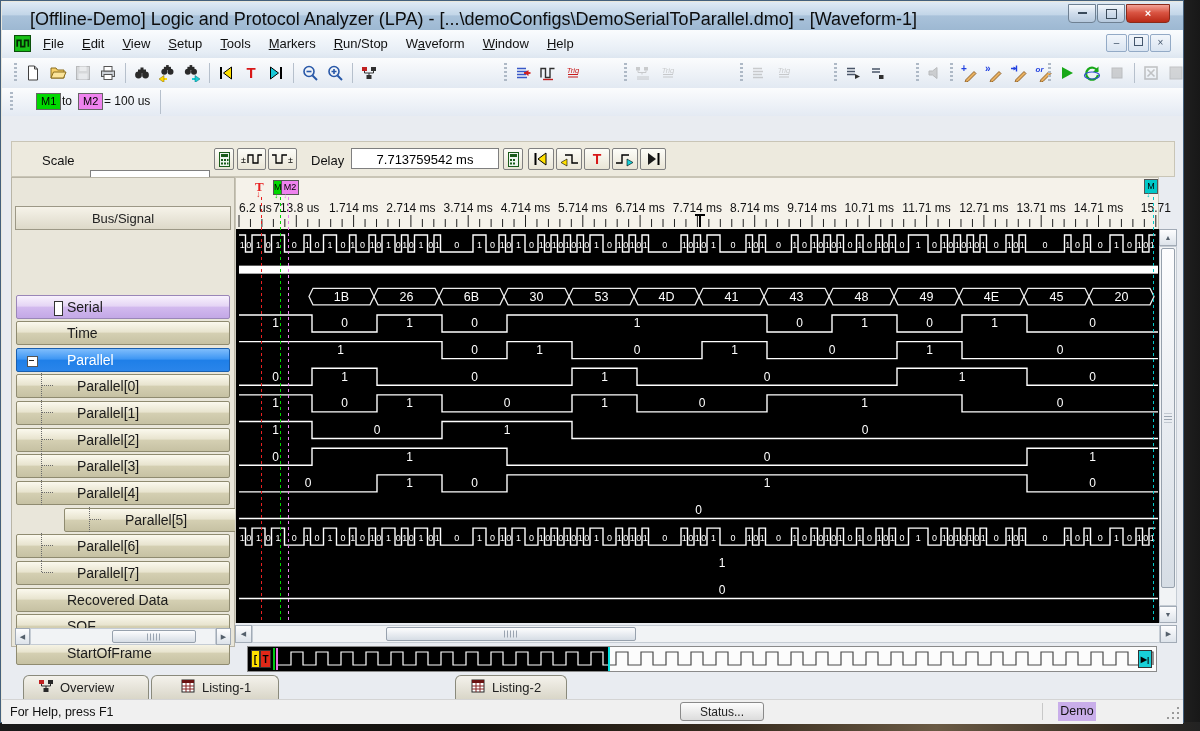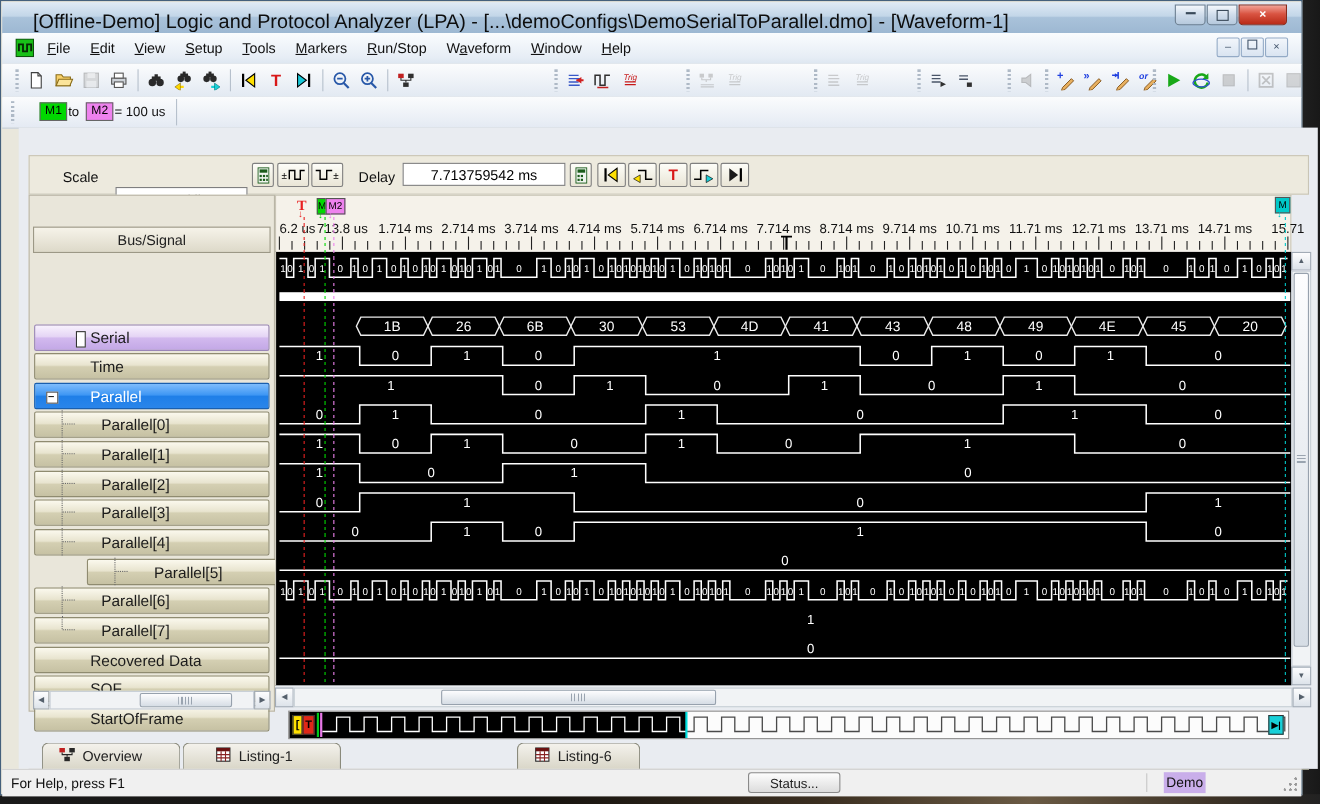--- a/index.html
+++ b/index.html
@@ -38,21 +38,21 @@
   .grip{width:3px;height:20px;margin-right:4px;
     background:repeating-linear-gradient(#aeb9c6 0 2px,transparent 2px 4px);}
   .tbbtn{width:23px;height:23px;border:none;background:transparent;padding:2px;margin:0 1px;}
   .tbbtn svg{width:18px;height:18px;display:block;}
   .tbbtn.dim{filter:grayscale(1) opacity(.5);}
   .tbsep{width:1px;height:20px;background:#b6c0cc;margin:0 4px;}
   .chip{position:absolute;top:5px;height:15px;padding:0 4px;font-size:11px;line-height:15px;
     border:1px solid #666;color:#000;}
   .mtext{position:absolute;top:6px;font-size:12px;color:#111;}
   
-  #client{position:absolute;left:16px;top:115px;width:1181px;height:583px;background:#e9ecf1;}
+  #client{position:absolute;left:1px;top:115px;width:1181px;height:583px;background:#e9ecf1;}
   #scalebar{position:absolute;left:9px;top:25px;width:1164px;height:36px;background:#edeade;
     border:1px solid #c9c5b6;box-sizing:border-box;}
   .sdlabel{position:absolute;top:11px;font-size:13px;color:#111;}
   .valbox{position:absolute;top:6px;height:21px;background:#fff;border:1px solid #7f7f7f;
     font-size:13px;text-align:center;line-height:21px;color:#000;box-sizing:border-box;}
   .sdbtn{position:absolute;top:6px;height:22px;border:1px solid #808080;border-radius:2px;
     background:linear-gradient(#fdfdf8,#e9e5d6);padding:1px;box-sizing:border-box;}
   .sdbtn svg{display:block;margin:auto;}
   
   #panel{position:absolute;left:9px;top:61px;width:224px;height:470px;background:#e9e6da;
@@ -1010,35 +1010,35 @@
       <div id="tabsrow">
           <div class="tab" style="left: 12px; width: 126px;">
             <span><svg width="16" height="16" viewBox="0 0 16 16">
                 <rect x="1" y="2" width="5" height="4" fill="#c02020"></rect>
                 <rect x="10" y="2" width="5" height="4" fill="#282828"></rect>
                 <rect x="5.5" y="10" width="5" height="4" fill="#282828"></rect>
                 <path d="M3.5 6v2h9V6M8 8v2" stroke="#282828" fill="none"></path>
               </svg></span>
             <span>Overview</span>
           </div>
-          <div class="tab" style="left: 140px; width: 144px; padding-left: 28px;">
+          <div class="tab" style="left: 140px; width: 128px; padding-left: 28px;">
             <span><svg width="16" height="16" viewBox="0 0 16 16">
                 <rect x="2" y="2" width="12" height="12" fill="#fff" stroke="#282828"></rect>
                 <rect x="2" y="2" width="12" height="3" fill="#6a1212"></rect>
                 <path d="M2 8h12M2 11h12M6 5v9M10 5v9" stroke="#882222"></path>
               </svg></span>
             <span>Listing-1</span>
           </div>
           <div class="tab" style="left: 444px; width: 112px;">
             <span><svg width="16" height="16" viewBox="0 0 16 16">
                 <rect x="2" y="2" width="12" height="12" fill="#fff" stroke="#282828"></rect>
                 <rect x="2" y="2" width="12" height="3" fill="#6a1212"></rect>
                 <path d="M2 8h12M2 11h12M6 5v9M10 5v9" stroke="#882222"></path>
               </svg></span>
-            <span>Listing-6</span>
+            <span>Listing-2</span>
           </div>
         </div>
     </div>
 
     <div id="statusbar">
       <span id="help-text">For Help, press F1</span>
       <button id="status-btn">Status...</button>
       <div style="position:absolute;left:1040px;top:3px;width:1px;height:17px;background:#c8c8c8;"></div>
       <span id="demo-chip">Demo</span>
       <div id="grip-corner"></div>

